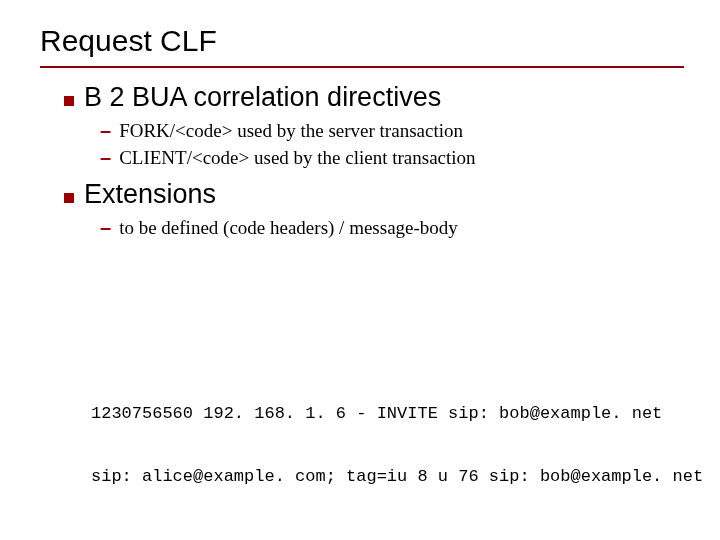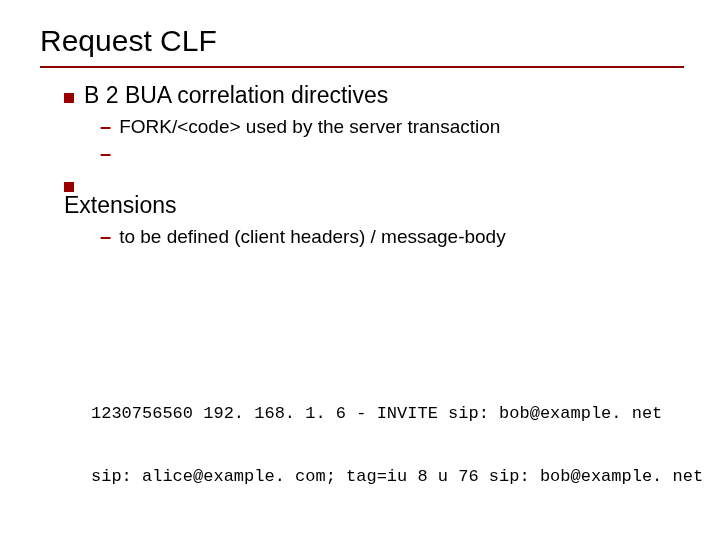--- a/index.html
+++ b/index.html
@@ -38,39 +38,40 @@
   }
   .square {
     width: 10px;
     height: 10px;
     background: #9b0000;
     flex: 0 0 auto;
     margin-right: 10px;
     margin-top: 7px;
   }
   .bullet-text {
-    font-size: 23px;
+    font-size: 27px;
   }
   .sub {
     margin-left: 36px;
   }
   .sub-row {
     display: flex;
     align-items: baseline;
     margin: 4px 0;
   }
   .dash {
     color: #9b0000;
     font-size: 20px;
     font-weight: bold;
     margin-right: 8px;
     flex: 0 0 auto;
   }
   .sub-text {
     font-size: 19px;
+    font-family: Liberation Serif, serif;
   }
   .codeblock {
     position: absolute;
     left: 40px;
     right: 40px;
     top: 360px;
     font-family: "Courier New", Courier, monospace;
     font-size: 17px;
     line-height: 1.25;
     white-space: pre;
@@ -90,31 +91,32 @@
       <div class="square"></div>
       <div class="bullet-text">B 2 BUA correlation directives</div>
     </div>
     <div class="sub">
       <div class="sub-row">
         <div class="dash">–</div>
         <div class="sub-text">FORK/&lt;code&gt;  used by the server transaction</div>
       </div>
       <div class="sub-row">
         <div class="dash">–</div>
+        <div class="sub-text">CLIENT/&lt;code&gt; used by the client transaction</div>
       </div>
     </div>
 
-    <div class="bullet-row" style="margin-top:10px;flex-direction:column;">
+    <div class="bullet-row" style="margin-top:10px;">
       <div class="square"></div>
       <div class="bullet-text">Extensions</div>
     </div>
     <div class="sub">
       <div class="sub-row">
         <div class="dash">–</div>
-        <div class="sub-text">to be defined (client headers) / message-body</div>
+        <div class="sub-text">to be defined (code headers) / message-body</div>
       </div>
     </div>
 
   </div>
 
   <div class="codeblock">
     <div>     1230756560 192. 168. 1. 6 - INVITE sip: bob@example. net</div>
     <div>     sip: alice@example. com; tag=iu 8 u 76 sip: bob@example. net</div>
     
     

